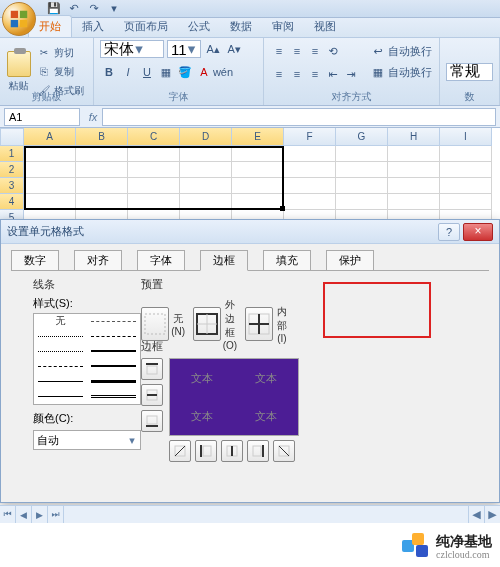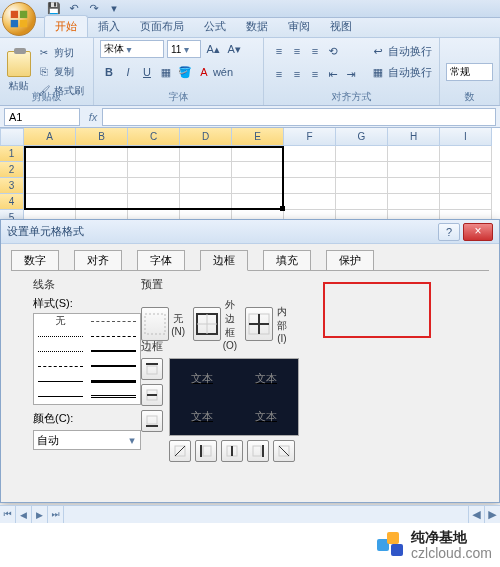--- a/index.html
+++ b/index.html
@@ -6,38 +6,38 @@
 body { width: 500px; height: 567px; background: #fff; position: relative; overflow: hidden; font-size: 11px; }
 
 
 .titlebar { height: 18px; background: linear-gradient(#dce7f5, #c9dbef); border-bottom: 1px solid #a7bcd8; display: flex; align-items: center; padding-left: 5px; gap: 4px; }
 .office-btn { position: absolute; top: 2px; left: 2px; width: 34px; height: 34px; border-radius: 50%; background: radial-gradient(circle at 30% 30%, #fff, #f5c768 40%, #d89020 70%); border: 1px solid #b88030; z-index: 50; display:flex; align-items:center; justify-content:center; }
 .office-btn svg { width: 22px; height: 22px; }
 .qat { margin-left: 40px; display: flex; gap: 2px; }
 .qat-btn { width: 18px; height: 16px; display: flex; align-items: center; justify-content: center; color: #3b5a82; }
 
 
-.ribbon-tabs { height: 20px; background: linear-gradient(#e5eef9,#d8e5f3); display: flex; padding-left: 44px; align-items: flex-end; border-bottom: 1px solid #b7cbe3; }
+.ribbon-tabs { height: 20px; background: linear-gradient(#e5eef9,#d8e5f3); display: flex; padding-left: 28px; align-items: flex-end; border-bottom: 1px solid #b7cbe3; }
 .rtab { padding: 3px 10px; font-size: 11px; color: #3b5a82; cursor: pointer; }
 .rtab.active { background: #eaf1fa; border: 1px solid #b7cbe3; border-bottom: none; border-radius: 3px 3px 0 0; color: #e06000; }
 
 .ribbon { height: 68px; background: linear-gradient(#eaf1fa, #d2e1f1); display: flex; border-bottom: 1px solid #a7bcd8; }
 .group { border-right: 1px solid #bccee3; padding: 2px 6px; display: flex; flex-direction: column; position: relative; }
 .group-label { position: absolute; bottom: 1px; left: 0; right: 0; text-align: center; font-size: 10px; color: #5a7aa0; }
 .group-content { flex: 1; display: flex; align-items: center; gap: 3px; }
 
 .paste-btn { display: flex; flex-direction: column; align-items: center; width: 32px; gap: 2px; font-size: 10px; color: #3b5a82; }
 .paste-icon { width: 24px; height: 26px; background: linear-gradient(#fff3c8,#f3d47c); border: 1px solid #c7a443; border-radius: 2px; position: relative; }
 .paste-icon::before { content:""; position:absolute; top:-4px; left:6px; width:12px; height:6px; background:#999; border-radius:2px; }
 
 .small-btns { display: flex; flex-direction: column; gap: 1px; font-size: 10px; }
 .small-btn { display: flex; align-items: center; gap: 3px; padding: 0 3px; height: 18px; color: #3b5a82; white-space: nowrap; }
 .small-btn .ic { width: 14px; height: 14px; display:inline-flex; align-items:center; justify-content:center; }
 
-.font-combo { display: inline-flex; align-items: center; border: 1px solid #a7bcd8; background: #fff; height: 18px; font-size: 10px; padding: 0 3px; }
+.font-combo { display: inline-flex; align-items: center; border: 1px solid #a7bcd8; background: #fff; height: 18px; font-size: 15px; padding: 0 3px; }
 .font-combo.sz { width: 34px; }
 .font-combo.nm { width: 64px; }
 .drop { width: 10px; text-align: center; color: #5a7aa0; }
 
 .fmt-row { display: flex; gap: 1px; margin-top: 2px; }
 .fmt-btn { width: 18px; height: 18px; display: flex; align-items: center; justify-content: center; font-size: 11px; color: #3b5a82; }
 
 .align-group .fmt-row { gap: 0; }
 
 
@@ -95,36 +95,36 @@
 .preset-col { display: flex; align-items: center; width: 46px; }
 .preset-btn { width: 38px; height: 34px; border: 1px solid #888; background: linear-gradient(#fdfdfd,#e7e7e7); border-radius: 2px; display: flex; align-items: center; justify-content: center; }
 .preset-btn svg { width: 26px; height: 26px; }
 .preset-lbl { font-size: 10px; margin-top: 2px; color: #333; text-align:center; }
 .red-box { position: absolute; border: 2px solid #d22; left: 182px; top: 5px; width: 108px; height: 56px; pointer-events:none; }
 
 .border-area { display: flex; margin-top: 4px; }
 .side-btns { display: flex; flex-direction: column; gap: 4px; margin-right: 6px; }
 .sm-btn { width: 22px; height: 22px; border: 1px solid #888; background: linear-gradient(#fdfdfd,#e7e7e7); border-radius: 2px; display:flex; align-items:center; justify-content:center; }
 .sm-btn svg { width:14px; height:14px; }
-.preview-box { width: 130px; height: 78px; border: 1px solid #aaa; background: #0f172a; display: grid; grid-template-columns: 1fr 1fr; grid-template-rows: 1fr 1fr; text-decoration: underline; }
+.preview-box { width: 130px; height: 78px; border: 1px solid #aaa; background: #4c1d95; display: grid; grid-template-columns: 1fr 1fr; grid-template-rows: 1fr 1fr; }
 .pv-cell { display: flex; align-items: center; justify-content: center; font-size: 11px; color: #888; border: 0; }
 .bottom-btns { display: flex; gap: 4px; margin-top: 4px; margin-left: 28px; }
 
 .hint { position: absolute; left: 10px; bottom: 24px; font-size: 11px; color: #333; }
 
 
 .watermark { position: absolute; right: 8px; bottom: 6px; display: flex; align-items: center; gap: 6px; }
 .wm-logo { width: 28px; height: 28px; position: relative; }
 .wm-logo .sq { position:absolute; width:12px; height:12px; border-radius:2px; }
 .sq1 { background:#3ca0e8; left:0; top:7px; }
 .sq2 { background:#ffb030; left:10px; top:0; }
 .sq3 { background:#3056c8; left:14px; top:12px; }
 .wm-text { display: flex; flex-direction: column; line-height: 1.1; }
 .wm-cn { font-size: 14px; font-weight: bold; color: #222; }
-.wm-en { font-size: 14px; color: #888; }
+.wm-en { font-size: 10px; color: #888; font-family: Liberation Serif, serif; }
 
 .bottom-scroll { position: absolute; bottom: 44px; left: 0; right: 0; height: 18px; border-top: 1px solid #bcd0e8; background: #e7eff9; display:flex; }
 .bottom-scroll .sp { flex: 1; }
 .scroll-arrow { width: 16px; border-left:1px solid #bcd0e8; display:flex; align-items:center; justify-content:center; color:#5a7aa0; }
 .tab-buttons { display:flex; }
 .tab-btn { width:16px; display:flex; align-items:center; justify-content:center; color:#5a7aa0; border-right:1px solid #bcd0e8; font-size:9px; }
 </style>
 </head>
 <body>
 

